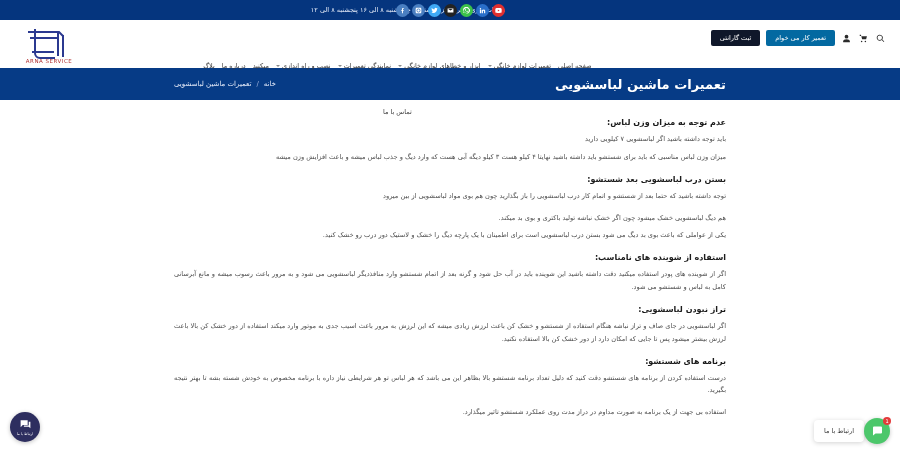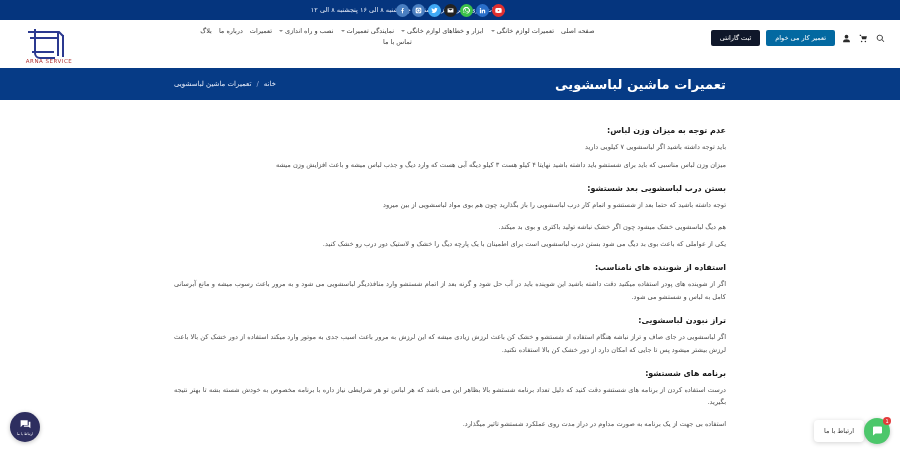--- a/index.html
+++ b/index.html
@@ -85,20 +85,21 @@
   }
   .nav-row.second { margin-top: 3px; }
   .nav-item {
     font-size: 6.5px;
     color: #3a3a3a;
     white-space: nowrap;
     display: flex;
     align-items: center;
     gap: 2px;
     cursor: pointer;
+    margin-top: 35px;
   }
   .caret {
     width: 0; height: 0;
     border-left: 2.2px solid transparent;
     border-right: 2.2px solid transparent;
     border-top: 2.6px solid #8a8a8a;
     display: inline-block;
   }
   .actions {
     display: flex;
@@ -164,21 +165,21 @@
     font-weight: bold;
     color: #1b1b1b;
     text-align: right;
     margin-bottom: 11px;
   }
   h3.sec-head {
     font-size: 8px;
     font-weight: bold;
     color: #1b1b1b;
     text-align: right;
-    margin: 12px 0 6px 0;
+    margin: 4px 0 6px 0;
   }
   p.sec-text {
     font-size: 6.6px;
     line-height: 1.95;
     color: #4e4e4e;
     text-align: justify;
     margin: 0 0 9px 0;
   }
   p.sec-text.last { margin-bottom: 11px; }
   p.sec-text.tight { margin-bottom: 5px; }
@@ -318,21 +319,21 @@
         </span>
       <span class="nav-item">
           <span>نمایندگی تعمیرات</span>
           <i class="caret"></i>
         </span>
       <span class="nav-item">
           <span>نصب و راه اندازی</span>
           <i class="caret"></i>
         </span>
       <span class="nav-item">
-          <span>تعمیرات</span>
+          <span>میکنید</span>
         </span>
       <span class="nav-item">
           <span>درباره ما</span>
         </span>
       <span class="nav-item">
           <span>بلاگ</span>
         </span>
     </div>
     <div class="nav-row second">
       <span class="nav-item">

